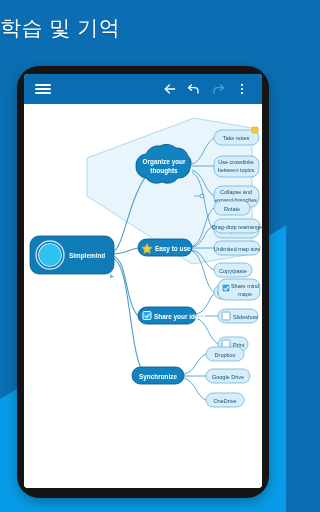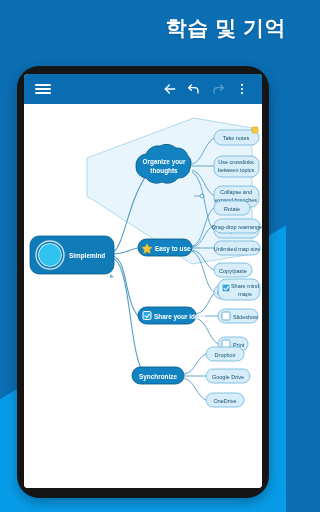--- a/index.html
+++ b/index.html
@@ -12,22 +12,22 @@
   
   #bg-wrap{position:absolute;inset:0;overflow:hidden;}
   #bg-dark{position:absolute;inset:0;background:#0b6db2;}
   #bg-light{
     position:absolute;left:0;top:0;width:286px;height:512px;
     background:#089ce8;
     clip-path:polygon(0% 78%, 100% 44%, 100% 100%, 0% 100%);
   }
   
   #heading{
-    position:absolute;top:14px;left:0;width:286px;text-align:right;
-    color:#ffffff;font-size:21px;font-weight:bold;letter-spacing:.5px;
+    position:absolute;top:14px;left:0;width:286px;text-align:left;
+    color:#ffffff;font-size:21px;font-weight:normal;letter-spacing:.5px;
     text-shadow:0 1px 2px rgba(0,0,0,.18);
   }
   
   #phone{
     position:absolute;left:17px;top:66px;width:252px;height:432px;
     background:#151515;border-radius:22px;
     box-shadow:0 5px 12px rgba(0,0,0,.28);
     padding:8px 7px 10px 7px;box-sizing:border-box;
   }
   #screen{

